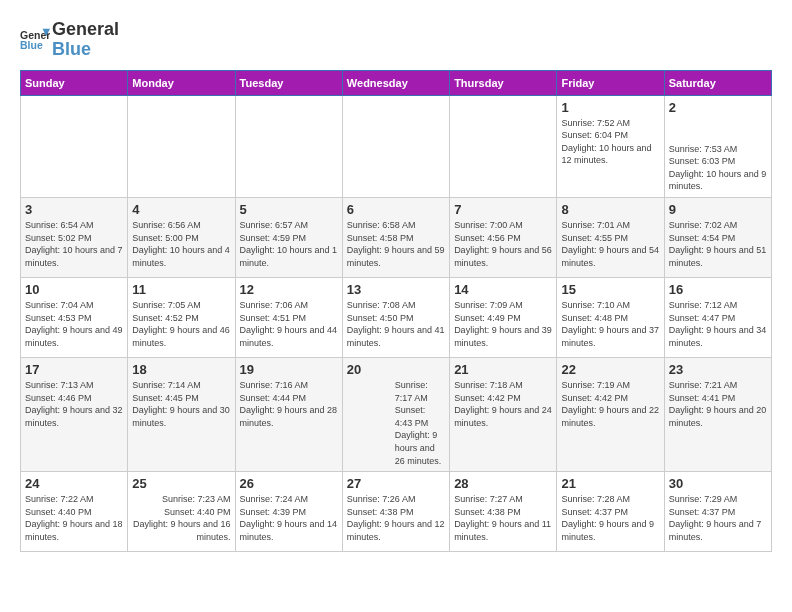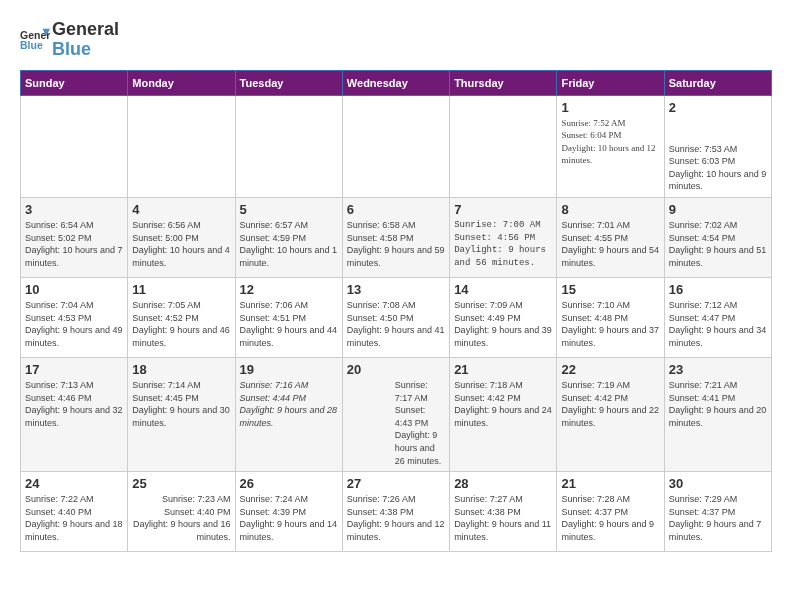--- a/index.html
+++ b/index.html
@@ -45,21 +45,21 @@
     .location {
       font-size: 14px;
       color: #555;
     }
     table {
       width: 100%;
       border-collapse: collapse;
       font-size: 10px;
     }
     thead tr {
-      background-color: #701a75;
+      background-color: #a21caf;
       color: white;
     }
     thead th {
       padding: 6px 4px;
       text-align: left;
       font-weight: bold;
       font-size: 11px;
       border: 1px solid #3a6fb1;
     }
     tbody tr {
@@ -131,21 +131,21 @@
   </thead>
   <tbody id="calendar-body">
   <tr>
         <td class="empty-cell"></td>
         <td class="empty-cell"></td>
         <td class="empty-cell"></td>
         <td class="empty-cell"></td>
         <td class="empty-cell"></td>
         <td>
           <span class="day-number">1</span>
-          <div class="day-info" style="white-space: pre-line; font-family: Liberation Serif, serif;">Sunrise: 7:52 AM
+          <div class="day-info" style="white-space: pre-line;">Sunrise: 7:52 AM
 Sunset: 6:04 PM
 Daylight: 10 hours and 12 minutes.</div>
         </td>
         <td>
           <span class="day-number">2</span>
           <div class="day-info" style="white-space: pre-line; margin-top: 28px;">Sunrise: 7:53 AM
 Sunset: 6:03 PM
 Daylight: 10 hours and 9 minutes.</div>
         </td>
       </tr>
@@ -169,21 +169,21 @@
 Daylight: 10 hours and 1 minute.</div>
         </td>
         <td>
           <span class="day-number">6</span>
           <div class="day-info" style="white-space: pre-line;">Sunrise: 6:58 AM
 Sunset: 4:58 PM
 Daylight: 9 hours and 59 minutes.</div>
         </td>
         <td>
           <span class="day-number">7</span>
-          <div class="day-info" style="white-space: pre-line; font-family: Liberation Mono, monospace;">Sunrise: 7:00 AM
+          <div class="day-info" style="white-space: pre-line;">Sunrise: 7:00 AM
 Sunset: 4:56 PM
 Daylight: 9 hours and 56 minutes.</div>
         </td>
         <td>
           <span class="day-number">8</span>
           <div class="day-info" style="white-space: pre-line;">Sunrise: 7:01 AM
 Sunset: 4:55 PM
 Daylight: 9 hours and 54 minutes.</div>
         </td>
         <td>
@@ -245,21 +245,21 @@
 Daylight: 9 hours and 32 minutes.</div>
         </td>
         <td>
           <span class="day-number">18</span>
           <div class="day-info" style="white-space: pre-line;">Sunrise: 7:14 AM
 Sunset: 4:45 PM
 Daylight: 9 hours and 30 minutes.</div>
         </td>
         <td>
           <span class="day-number">19</span>
-          <div class="day-info" style="white-space: pre-line; font-style: italic;">Sunrise: 7:16 AM
+          <div class="day-info" style="white-space: pre-line;">Sunrise: 7:16 AM
 Sunset: 4:44 PM
 Daylight: 9 hours and 28 minutes.</div>
         </td>
         <td>
           <span class="day-number">20</span>
           <div class="day-info" style="white-space: pre-line; margin-left: 48px;">Sunrise: 7:17 AM
 Sunset: 4:43 PM
 Daylight: 9 hours and 26 minutes.</div>
         </td>
         <td>

